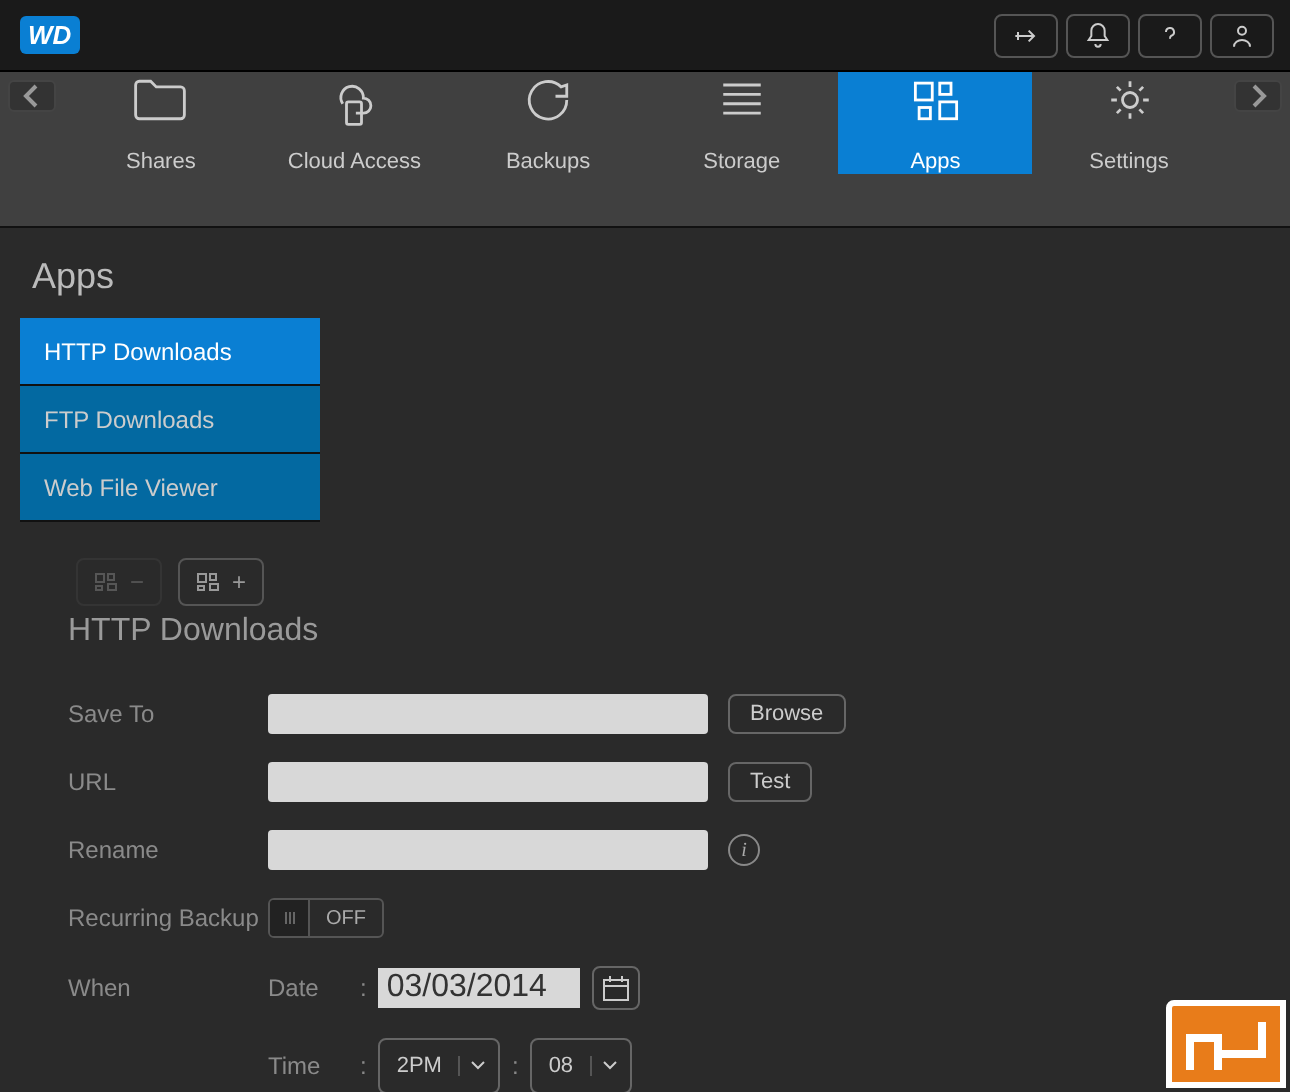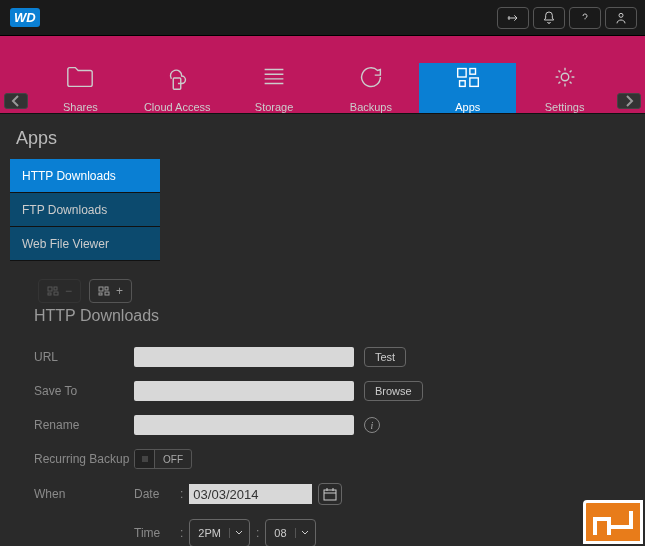--- a/index.html
+++ b/index.html
@@ -37,22 +37,22 @@
     width: 32px; height: 22px;
     border: 1px solid #555; border-radius: 4px;
     margin-left: 4px;
     display: flex; align-items: center; justify-content: center;
     cursor: pointer;
     color: #ccc;
   }
   .hicon svg { width: 16px; height: 16px; stroke: #ccc; fill: none; stroke-width:1.5; }
   
   .topnav-wrap {
-    display: flex; align-items: flex-end;
-    background: #be185d;
+    display: flex; align-items: flex-start;
+    background: #404040;
     height: 78px;
     border-bottom: 1px solid #111;
   }
   .topnav-arrow {
     width: 24px;
     background: #333;
     border: 1px solid #444;
     display:flex;align-items:center;justify-content:center;
     color:#999; cursor:pointer;
     margin: 4px;
@@ -83,21 +83,21 @@
   .bodywrap { display:flex; padding:0 10px 0 10px;flex-direction:column; }
   .sidebar { width:150px; }
   .side-item {
     height:34px;
     display:flex;align-items:center;
     padding:0 12px;
     font-size:12px;
     color:#ccc;
     cursor:pointer;
     border-bottom:1px solid #111;
-    background:#0c4a6e;
+    background:#0369a1;
   }
   .side-item.active { background:#0a7fd3; color:#fff; }
   .side-actions { display:flex; gap:8px; margin-top:18px; justify-content:center;}
   .side-btn {
     border:1px solid #555; border-radius:4px;
     padding:4px 8px;
     display:flex;align-items:center;gap:4px;
     cursor:pointer; color:#999;
     font-size:12px;
     background:#2a2a2a;
@@ -133,22 +133,22 @@
   .toggle {
     display:flex; border:1px solid #555; border-radius:3px;
     overflow:hidden; height:20px;
   }
   .toggle-handle { width:20px; background:#222; display:flex;align-items:center;justify-content:center;color:#666;border-right:1px solid #555;}
   .toggle-handle svg{width:10px;height:10px;stroke:#666;}
   .toggle-off { padding:0 8px; font-size:10px;color:#aaa; display:flex;align-items:center;}
   .whenrow { display:flex; align-items:center; margin-bottom:14px; font-size:12px;}
   .sublabel { width:40px; color:#8a8a8a;}
   .date-input {
-    width:123px; height:20px; background:#d8d8d8; border:none;
-    padding:0 4px; font-size:13px; color:#333;
+    width:101px; height:20px; background:#d8d8d8; border:none;
+    padding:0 4px; font-size:16px; color:#333;
   }
   .cal-btn {
     margin-left:6px; width:24px;height:22px;
     border:1px solid #666;border-radius:4px;
     display:flex;align-items:center;justify-content:center;
     cursor:pointer;
   }
   .cal-btn svg { width:14px;height:14px;stroke:#ccc;fill:none;}
   .select {
     display:flex;align-items:center;
@@ -223,29 +223,29 @@
     </div>
     <div class="navitem">
       <span class="navicon"><svg viewBox="0 0 32 28">
             <path d="M10 16a6 6 0 1 1 11-3 4 4 0 0 1 0 8h-4"></path>
             <rect x="12" y="15" width="8" height="12" rx="1"></rect>
           </svg></span>
       <span class="navlabel">Cloud Access</span>
     </div>
     <div class="navitem">
       <span class="navicon"><svg viewBox="0 0 32 28">
+            <path d="M26 14a10 10 0 1 1-3-7l3-1v6h-6"></path>
+          </svg></span>
+      <span class="navlabel">Backups</span>
+    </div>
+    <div class="navitem">
+      <span class="navicon"><svg viewBox="0 0 32 28">
             <path d="M6 6h20M6 11h20M6 16h20M6 21h20"></path>
           </svg></span>
       <span class="navlabel">Storage</span>
-    </div>
-    <div class="navitem">
-      <span class="navicon"><svg viewBox="0 0 32 28">
-            <path d="M26 14a10 10 0 1 1-3-7l3-1v6h-6"></path>
-          </svg></span>
-      <span class="navlabel">Backups</span>
     </div>
     <div class="navitem active">
       <span class="navicon"><svg viewBox="0 0 32 28">
             <rect x="5" y="5" width="9" height="9"></rect>
             <rect x="18" y="5" width="6" height="6"></rect>
             <rect x="18" y="15" width="9" height="9"></rect>
             <rect x="7" y="18" width="6" height="6"></rect>
           </svg></span>
       <span class="navlabel">Apps</span>
     </div>
@@ -297,29 +297,29 @@
           </svg>
           <span>+</span>
       </div>
     </div>
   </div>
 
   <div class="main">
     <h2>HTTP Downloads</h2>
 
     <div class="formrow">
+      <span class="flabel">Save To</span>
+      <input class="finput" value="" style="">
+      <button class="fbtn">Browse</button>
+    </div>
+
+    <div class="formrow">
       <span class="flabel">URL</span>
       <input class="finput" value="" style="">
       <button class="fbtn">Test</button>
-    </div>
-
-    <div class="formrow">
-      <span class="flabel">Save To</span>
-      <input class="finput" value="" style="">
-      <button class="fbtn">Browse</button>
     </div>
 
     <div class="formrow">
       <span class="flabel">Rename</span>
       <input class="finput" value="" style="">
       <span class="info-icon">i</span>
     </div>
 
     <div class="formrow">
       <span class="flabel">Recurring Backup</span>

